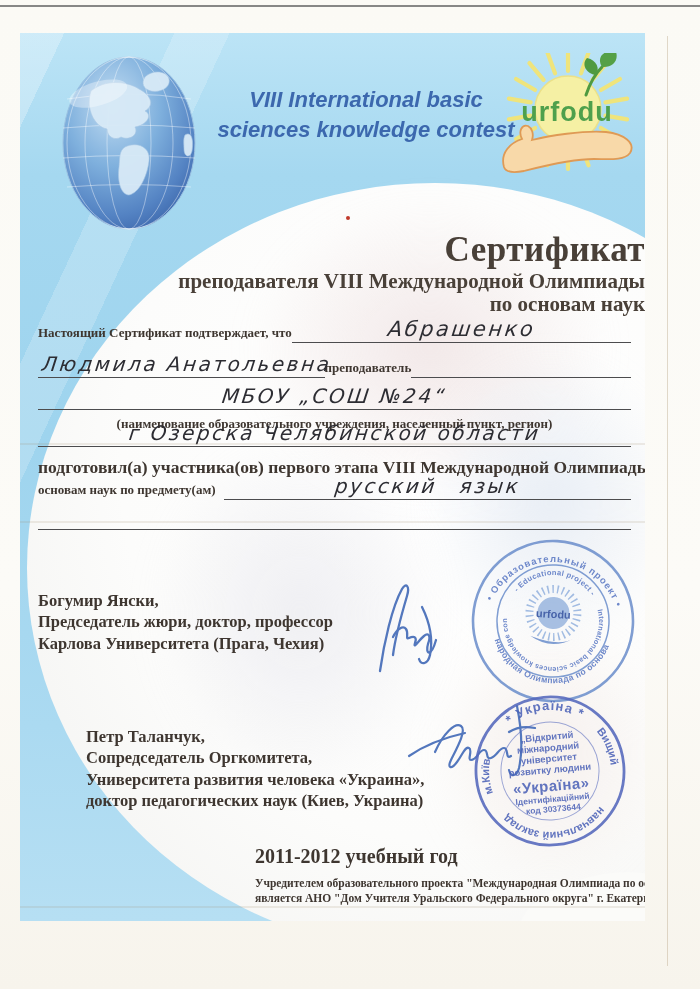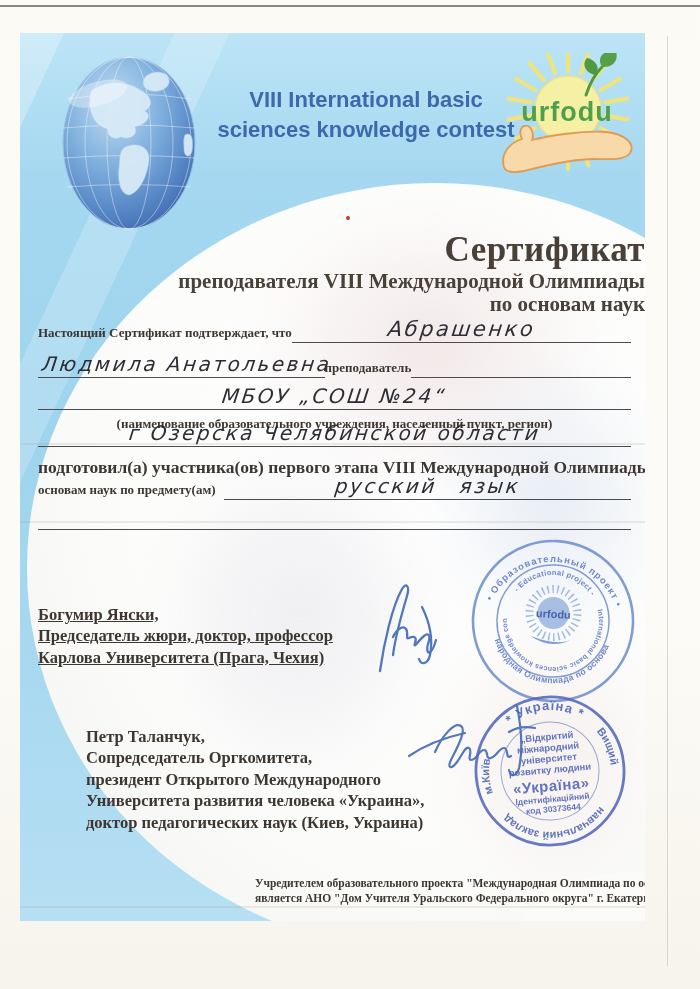--- a/index.html
+++ b/index.html
@@ -25,21 +25,21 @@
     background:radial-gradient(ellipse at 52% 36%, #ffffff 0%, #fcfcfb 55%, #f5f5f3 82%, #eef1f1 100%);
   }
   .ghost{border-radius:50%;filter:blur(16px);pointer-events:none;}
   .corner-patch{left:498px;top:842px;width:170px;height:84px;border-radius:50%;
     background:#fbfbf9;transform:rotate(-12deg);}
   .reddot{left:326px;top:183px;width:4px;height:4px;border-radius:50%;background:#c0392b;}
   
   .contest-title{
     left:183px;top:52px;width:326px;text-align:center;
     font-family:"Liberation Sans",sans-serif;font-weight:bold;
-    font-size:22px;line-height:1.38;color:#3c68ae;
+    font-size:22px;line-height:1.38;color:#3c68ae;font-style:italic;
   }
   
   .heading{left:0;top:197px;width:625px;text-align:right;color:#494038;}
   .heading .h-main{font-size:35px;font-weight:bold;letter-spacing:.5px;}
   .heading .h-sub{font-size:21px;font-weight:bold;line-height:1.1;}
   
   .frow{left:18px;width:593px;display:flex;align-items:flex-end;height:33px;}
   .flabel{font-size:13px;font-weight:bold;color:#3e3630;white-space:nowrap;padding-bottom:2px;}
   .fill{flex:1;border-bottom:1.6px solid #4c4c4e;text-align:center;padding:0 4px 1px 4px;min-width:20px;}
   .hand{
@@ -178,21 +178,21 @@
 
   <div class="abs frow" style="top:437px;height:30px;gap:8px;">
     <span class="flabel">основам наук по предмету(ам)</span>
     <span class="fill"><span class="hand" style="font-size:20px;word-spacing:14px;">русский  язык</span></span>
   </div>
 
   <div class="abs frow" style="top:470px;height:27px;">
     <span class="fill"></span>
   </div>
 
-  <div class="abs sigblock" style="top:571px;text-decoration:underline;">
+  <div class="abs sigblock" style="top:557px;">
     <div>Богумир Янски,</div>
     <div>Председатель жюри,  доктор, профессор</div>
     <div>Карлова Университета (Прага, Чехия)</div>
   </div>
 
   <svg class="abs sig-svg" style="left:330px;top:546px;" width="104" height="98" viewBox="0 0 104 98">
     <g fill="none" stroke="#5377bd" stroke-width="2.3" stroke-linecap="round">
       <path d="M30,92 C34,64 42,28 52,10 C56,3 60,7 57,17 C52,34 45,60 43,76"></path>
       <path d="M43,58 C47,50 53,46 56,50 C59,54 55,61 59,59 C65,56 67,59 65,64 C63,71 69,61 74,57 C79,53 81,57 78,65 C75,75 81,79 86,61"></path>
       <path d="M72,28 C78,40 84,56 80,76 C78,85 71,87 69,80"></path>
@@ -223,21 +223,20 @@
       <circle cx="0" cy="-8" r="24" fill="none" stroke="#7ea3d8" stroke-width="8" stroke-dasharray="1.5 3.5" opacity="0.8"></circle>
       <circle cx="0" cy="-8" r="16" fill="#8cabdb" opacity="0.85"></circle>
       <path d="M-22,16 Q0,30 22,16 Q8,26 -22,16 Z" fill="#6f91cd"></path>
       <text x="0" y="-3" text-anchor="middle" font-family="Liberation Sans, sans-serif" font-weight="bold" font-size="11" fill="#2f4f9e">urfodu</text>
     </g>
   </svg>
 
   <div class="abs sigblock" style="top:693px;margin-left:48px;">
     <div>Петр Таланчук,</div>
     <div>Сопредседатель Оргкомитета,</div>
-    <div>президент Открытого Международного</div>
     <div>Университета развития человека «Украина»,</div>
     <div>доктор педагогических наук (Киев, Украина)</div>
   </div>
 
   <svg class="abs sig-svg" style="left:385px;top:665px;" width="140" height="92" viewBox="0 0 140 92">
     <g fill="none" stroke="#5377bd" stroke-width="2.2" stroke-linecap="round">
       <path d="M4,58 C20,47 42,39 60,35"></path>
       <path d="M30,54 C38,36 50,24 56,28 C62,32 52,50 46,62 C42,70 46,72 52,64 C58,56 60,48 64,50 C68,52 62,62 66,62 C72,62 74,52 79,52 C84,52 80,62 86,60 C92,58 94,50 99,50 C104,50 100,62 106,58"></path>
       <path d="M112,8 C116,28 118,52 114,70 C112,78 106,80 104,72"></path>
       <path d="M104,34 C110,30 120,28 130,30"></path>
@@ -269,20 +268,21 @@
       <div class="s">„Відкритий</div>
       <div class="s">міжнародний</div>
       <div class="s">університет</div>
       <div class="s">розвитку людини</div>
       <div class="big">«Україна»</div>
       <div class="tiny">Ідентифікаційний</div>
       <div class="tiny">код 30373644</div>
     </div>
   </div>
 
+  <div class="abs year">2011-2012 учебный год</div>
   <div class="abs founder">
     <div>Учредителем образовательного проекта "Международная Олимпиада по основам наук"</div>
     <div>является АНО "Дом Учителя Уральского Федерального округа" г. Екатеринбург, Россия.</div>
   </div>
 
   <div class="abs crease" style="top:410px;"></div>
   <div class="abs crease" style="top:488px;"></div>
   <div class="abs crease" style="top:873px;"></div>
 </div>
 

